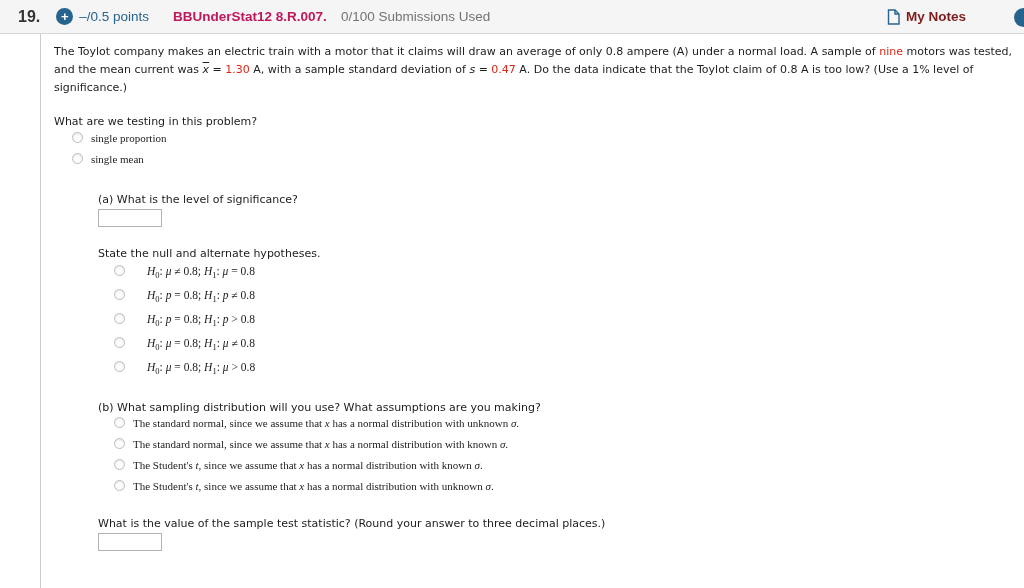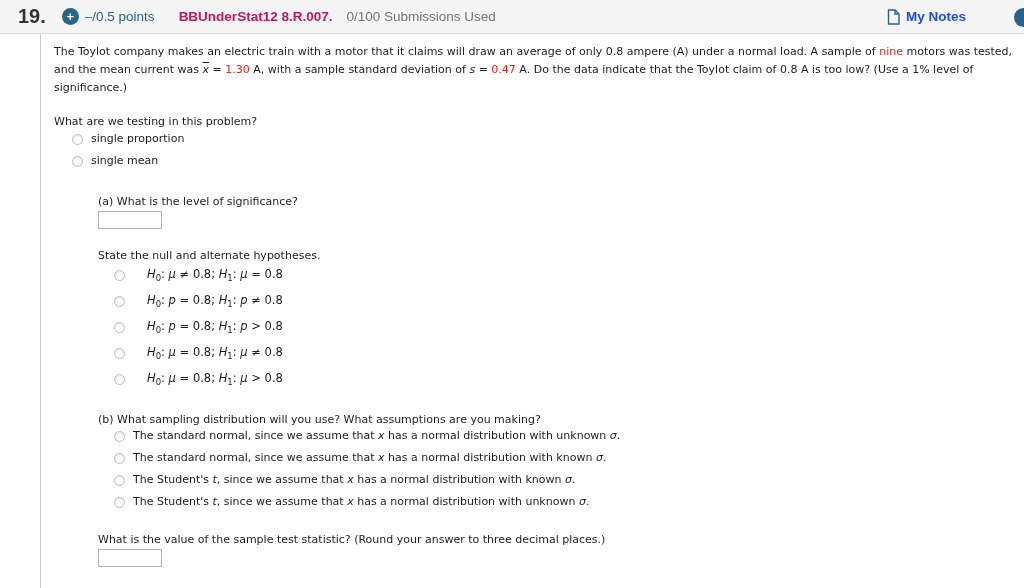--- a/index.html
+++ b/index.html
@@ -14,35 +14,35 @@
   
   .qheader {
     position:relative;
     height:34px; background:#f5f5f5;
     border-bottom:1px solid #d8d8d8;
     display:flex; align-items:center;
     padding:0 30px 0 18px;
     font-family:"Liberation Sans", sans-serif;
     font-size:13.5px; color:#3c3c3c;
   }
-  .qnum { font-weight:bold; font-size:20px; margin-right:16px; color:#333; }
+  .qnum { font-weight:bold; font-size:16px; margin-right:16px; color:#333; }
   .plus-circle {
     width:17px; height:17px; border-radius:50%;
     background:#26648e; color:#ffffff;
     display:flex; align-items:center; justify-content:center;
     font-size:13px; font-weight:bold; line-height:1;
     margin-right:6px; cursor:pointer; flex:none;
   }
   .points { color:#26648e; margin-right:24px; }
   .code { font-weight:bold; color:#be185d; margin-right:14px; }
   .subs { color:#737373; }
   .notes {
     margin-left:auto; margin-right:28px;
     display:flex; align-items:center; gap:6px;
-    color:#1d4ed8; font-weight:bold; cursor:pointer;
+    color:#7f1d1d; font-weight:bold; cursor:pointer;
   }
   .notes svg { display:block; }
   .edge-circle {
     position:absolute; right:-9px; top:8px;
     width:19px; height:19px; border-radius:50%;
     background:#26648e; cursor:pointer;
   }
 
   
   .content {
@@ -52,21 +52,21 @@
     padding:9px 0 0 13px;
   }
   .para { width:978px; line-height:18px; }
   .red { color:#d9251a; }
   .it { font-style:italic; }
   .ov { text-decoration:overline; }
   sub { font-size:8.5px; line-height:0; }
 
   .q-testing { margin-top:18px; }
 
-  .opt-row { display:flex; align-items:flex-end; }
+  .opt-row { display:flex; align-items:flex-start;font-family:Liberation Serif, serif; }
   .radio {
     width:11px; height:11px; flex:none;
     border:1px solid #bdbdbd; border-radius:50%;
     background:#fdfdfd;
     box-shadow: inset 0 1px 2px rgba(0,0,0,0.10);
     margin-right:8px; cursor:pointer;
   }
   .testing-opts .opt-row { margin-left:18px; margin-top:9px; }
   .testing-opts .opt-row:first-child { margin-top:4px; }
 

